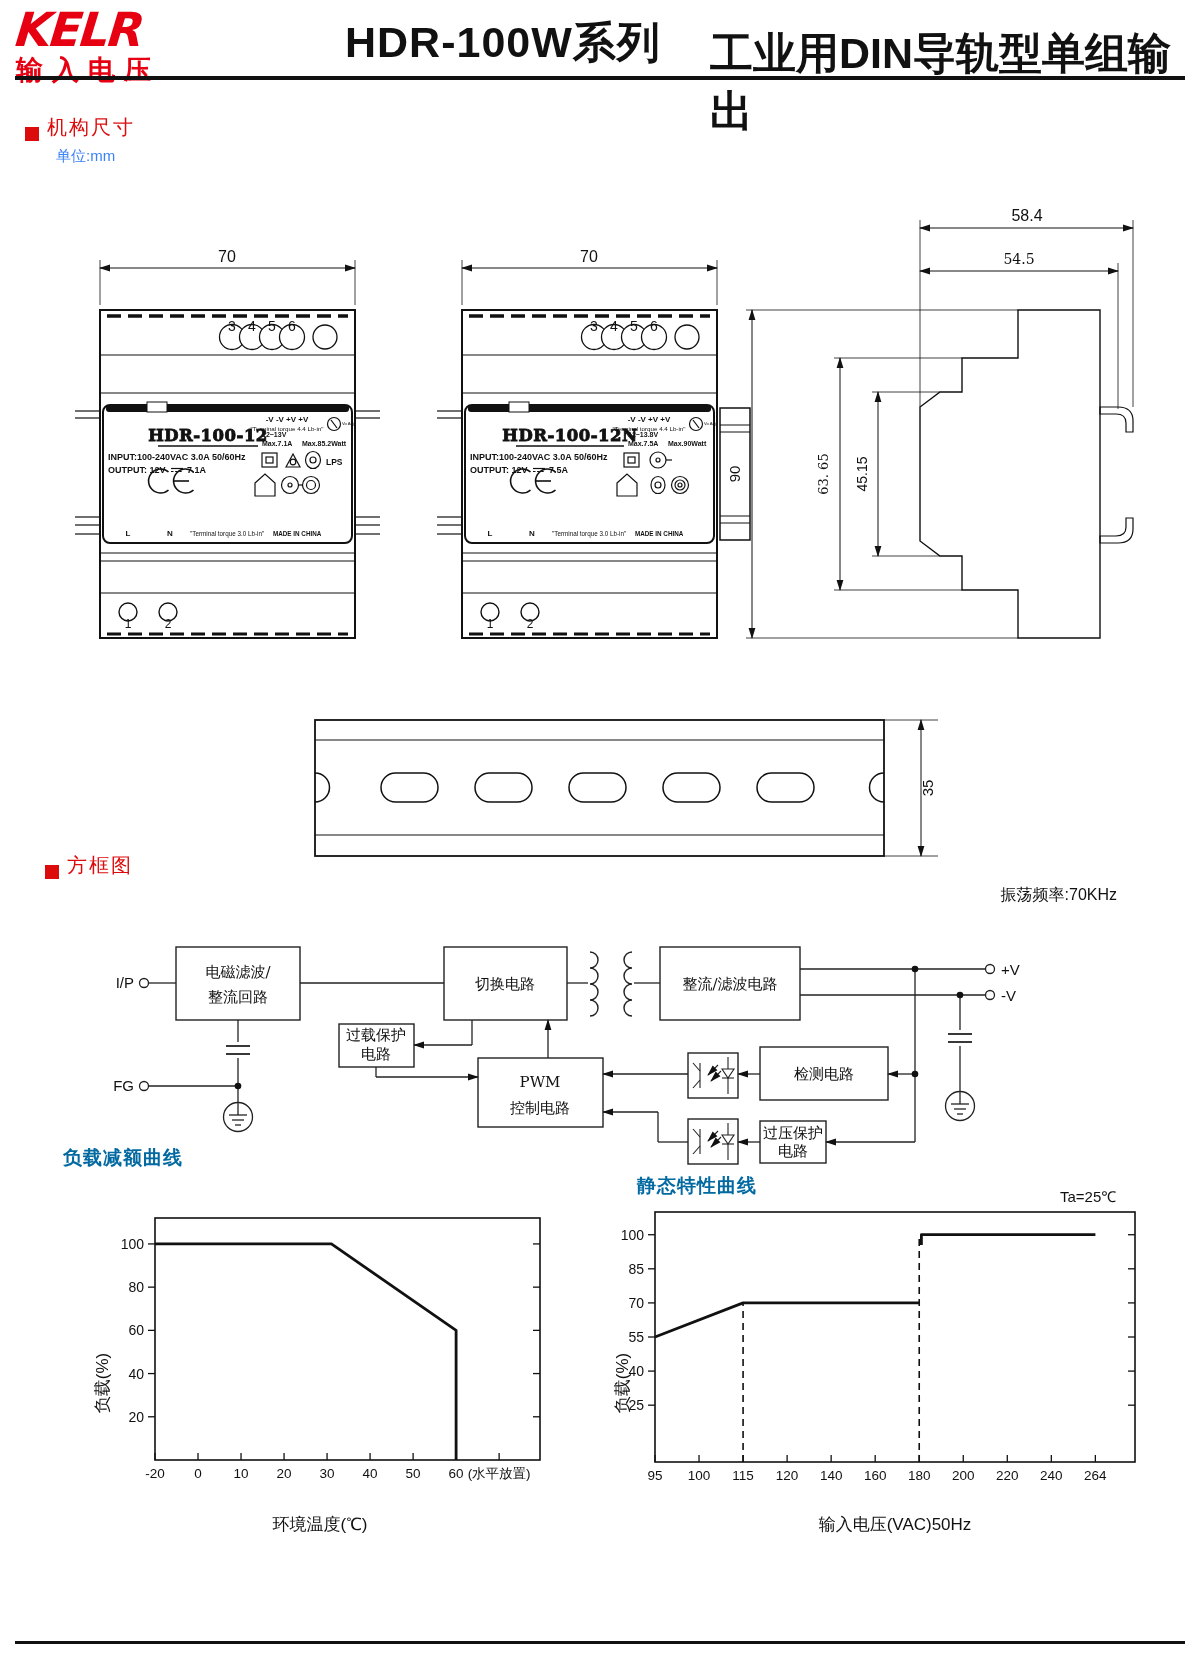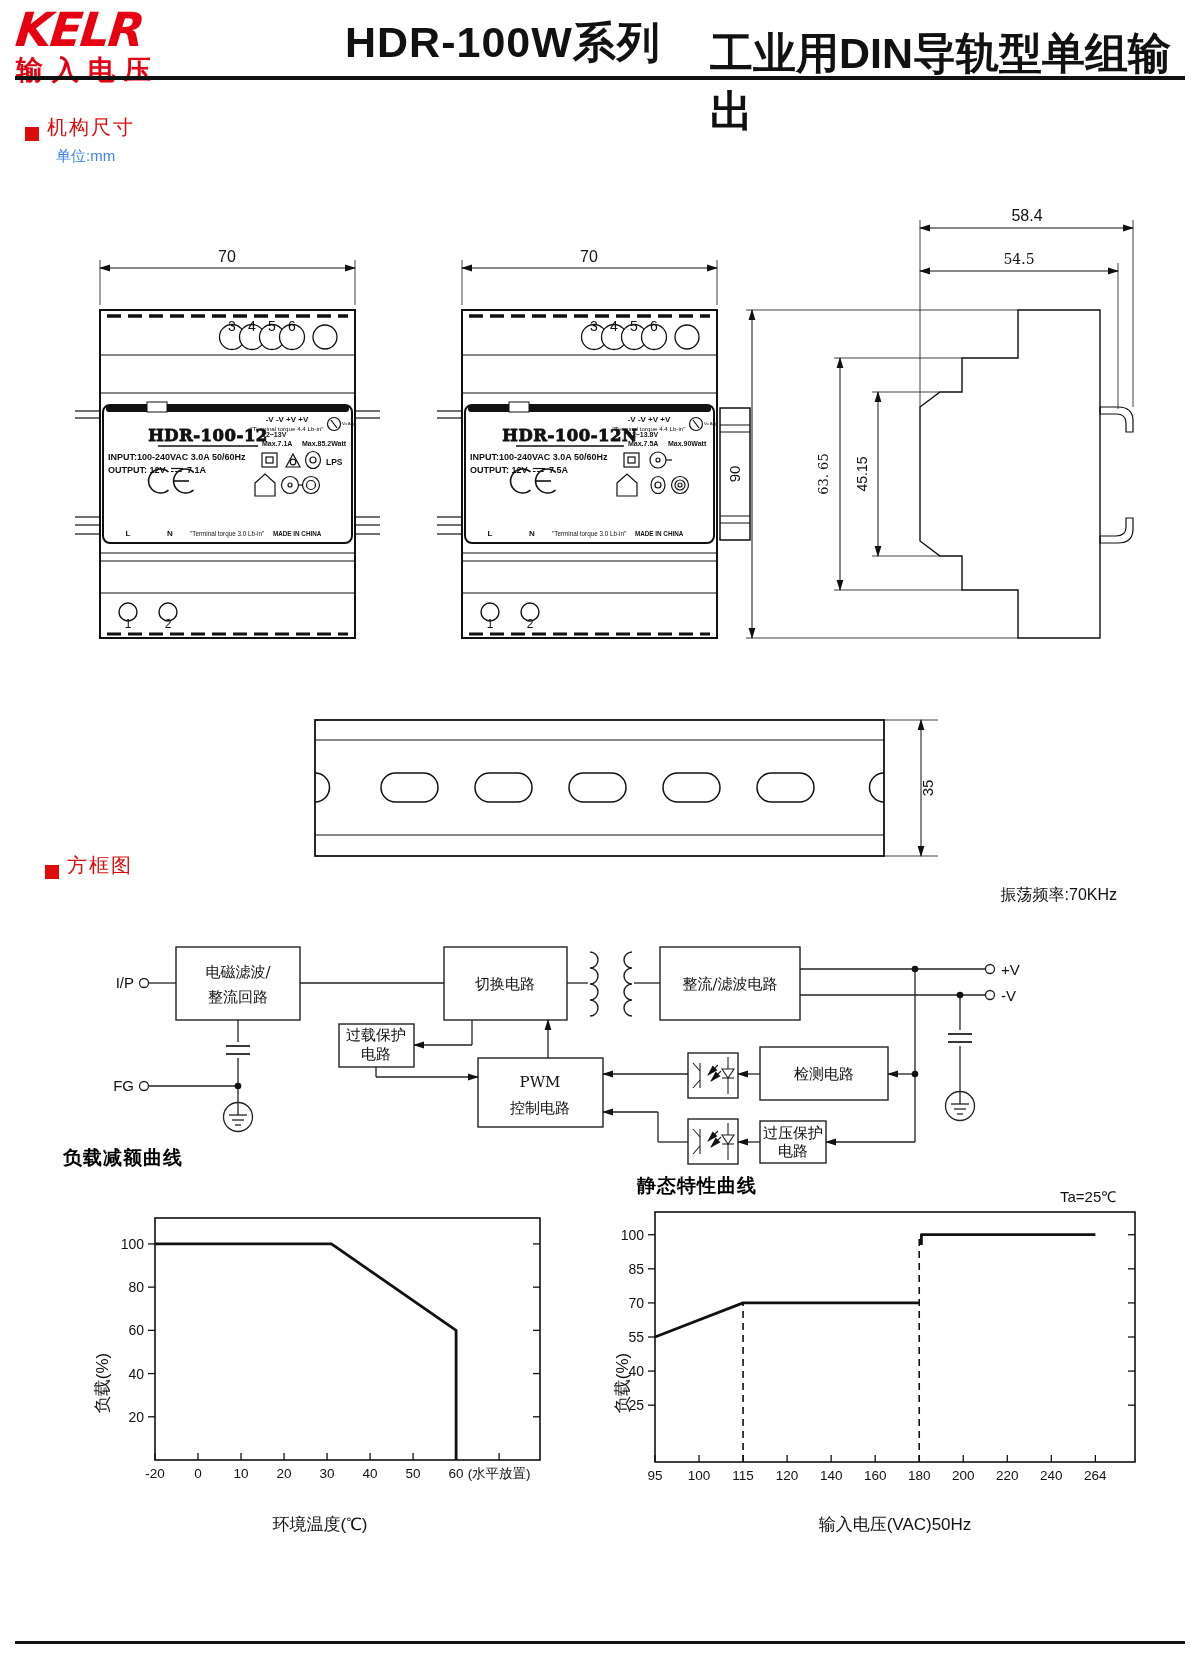--- a/index.html
+++ b/index.html
@@ -8,21 +8,21 @@
   .abs{position:absolute;}
   .logo-main{font-family:"DejaVu Sans", sans-serif;font-weight:bold;font-style:italic;
              font-size:47px;color:#e60012;letter-spacing:-2px;transform:skewX(-6deg);line-height:1;}
   .logo-sub{font-weight:bold;font-size:27px;color:#e60012;letter-spacing:9px;line-height:1;margin-top:4px;}
   .page-title{font-size:43px;font-weight:bold;letter-spacing:1px;}
   .page-subtitle{font-size:43px;font-weight:bold;}
   .hrule{background:#111;height:4px;left:15px;right:15px;}
   .sec-head{display:flex;align-items:flex-end;font-size:20px;color:#dd0c0c;letter-spacing:2px;}
   .sec-head .sq{width:14px;height:14px;background:#dd0c0c;margin-right:8px;display:inline-block;}
   .unit-note{font-size:15px;color:#3b82f6;}
-  .chart-title{font-size:19px;color:#000000;font-weight:bold;letter-spacing:1px;}
+  .chart-title{font-size:19px;color:#0369a1;font-weight:bold;letter-spacing:1px;}
   .footer-line{left:15px;right:15px;height:3px;background:#111;}
   svg{font-family:"Liberation Sans", sans-serif;}
   svg text{fill:#111;}
   .ser{font-family:"DejaVu Serif", serif;}
 </style>
 </head>
 <body>
 
 <div class="abs" style="left:16px;top:6px;">
   <div class="logo-main">KELR</div>

